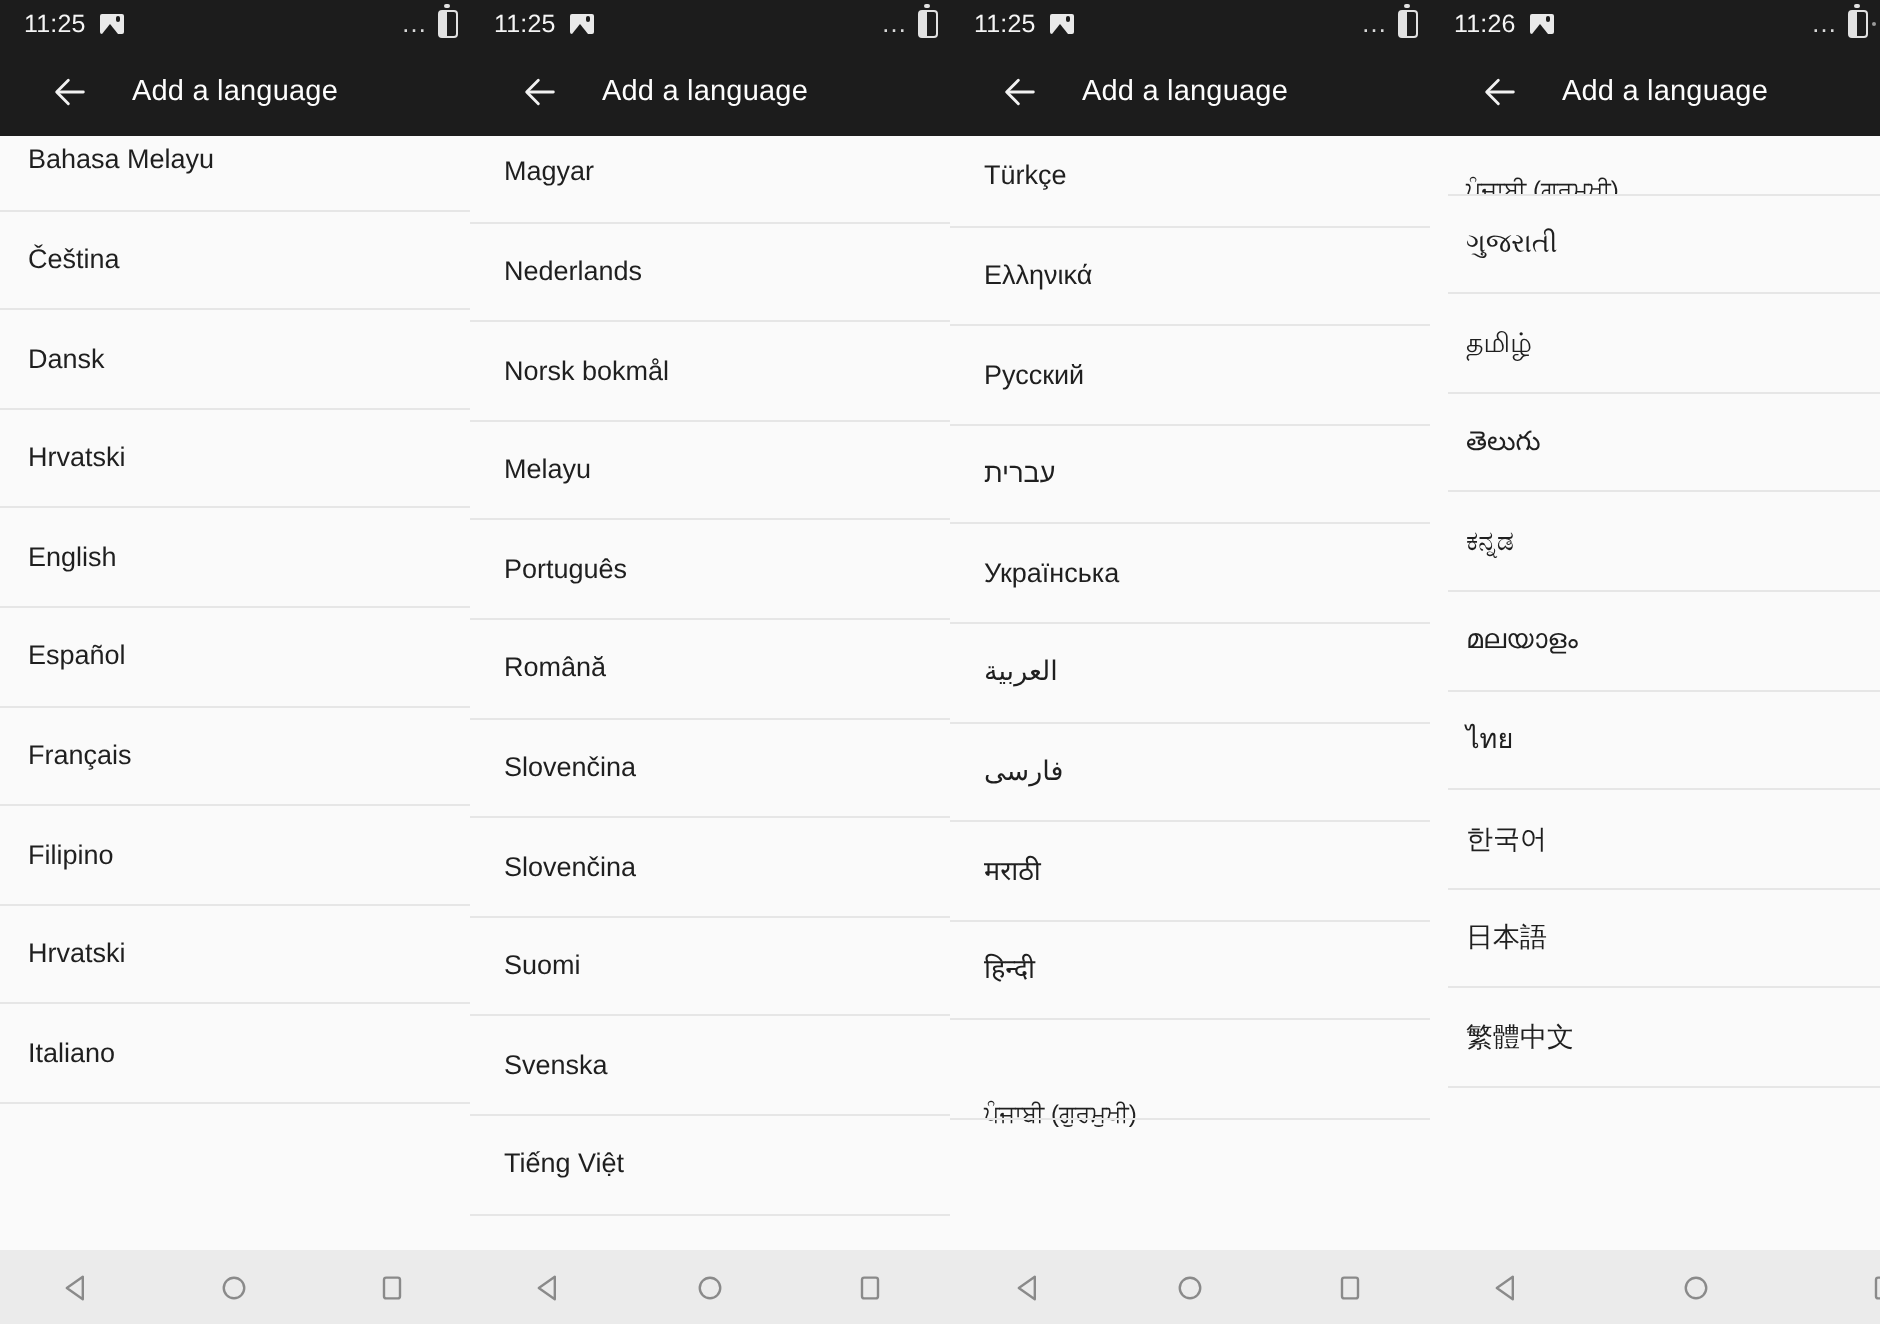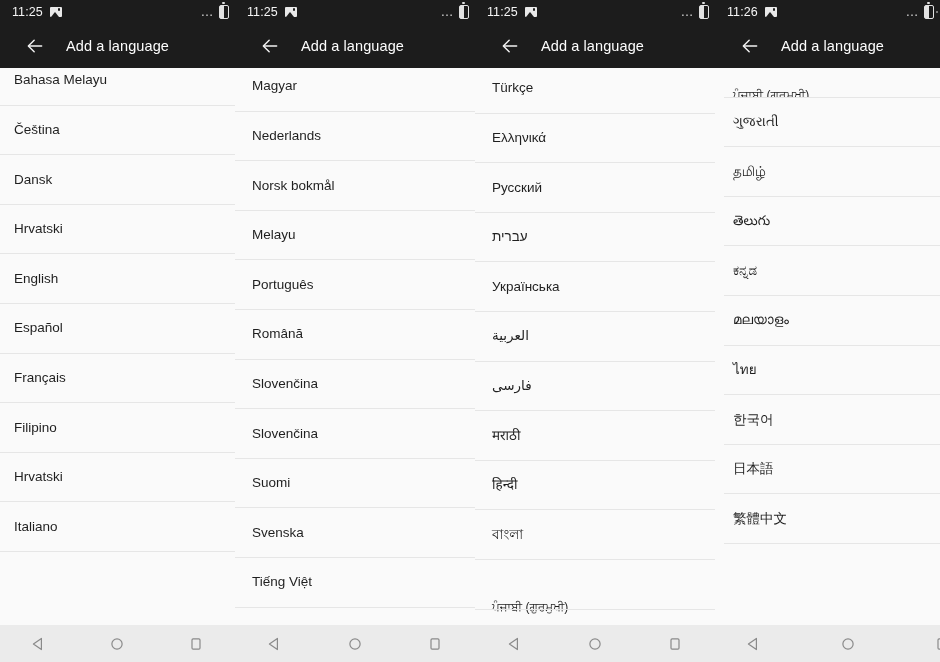--- a/index.html
+++ b/index.html
@@ -438,24 +438,20 @@
           </div>
           <div class="lang-row">
             <span class="lang-label">मराठी</span>
             <span class="sep"></span>
           </div>
           <div class="lang-row">
             <span class="lang-label">हिन्दी</span>
             <span class="sep"></span>
           </div>
           <div class="lang-row">
-            <span class="lang-label">বাংলা</span>
-            <span class="sep"></span>
-          </div>
-          <div class="lang-row">
             <span class="lang-label small">ਪੰਜਾਬੀ (ਗੁਰਮੁਖੀ)</span>
             <span class="sep"></span>
           </div>
         </div>
       </div>
       <div class="navbar">
         <div class="nav-btn">
           <svg width="16" height="16" viewBox="0 0 20 20">
             <polygon points="13,3 13,17 3,10" fill="none" stroke="#8a8a8a" stroke-width="1.5" stroke-linejoin="round"></polygon>
           </svg>

